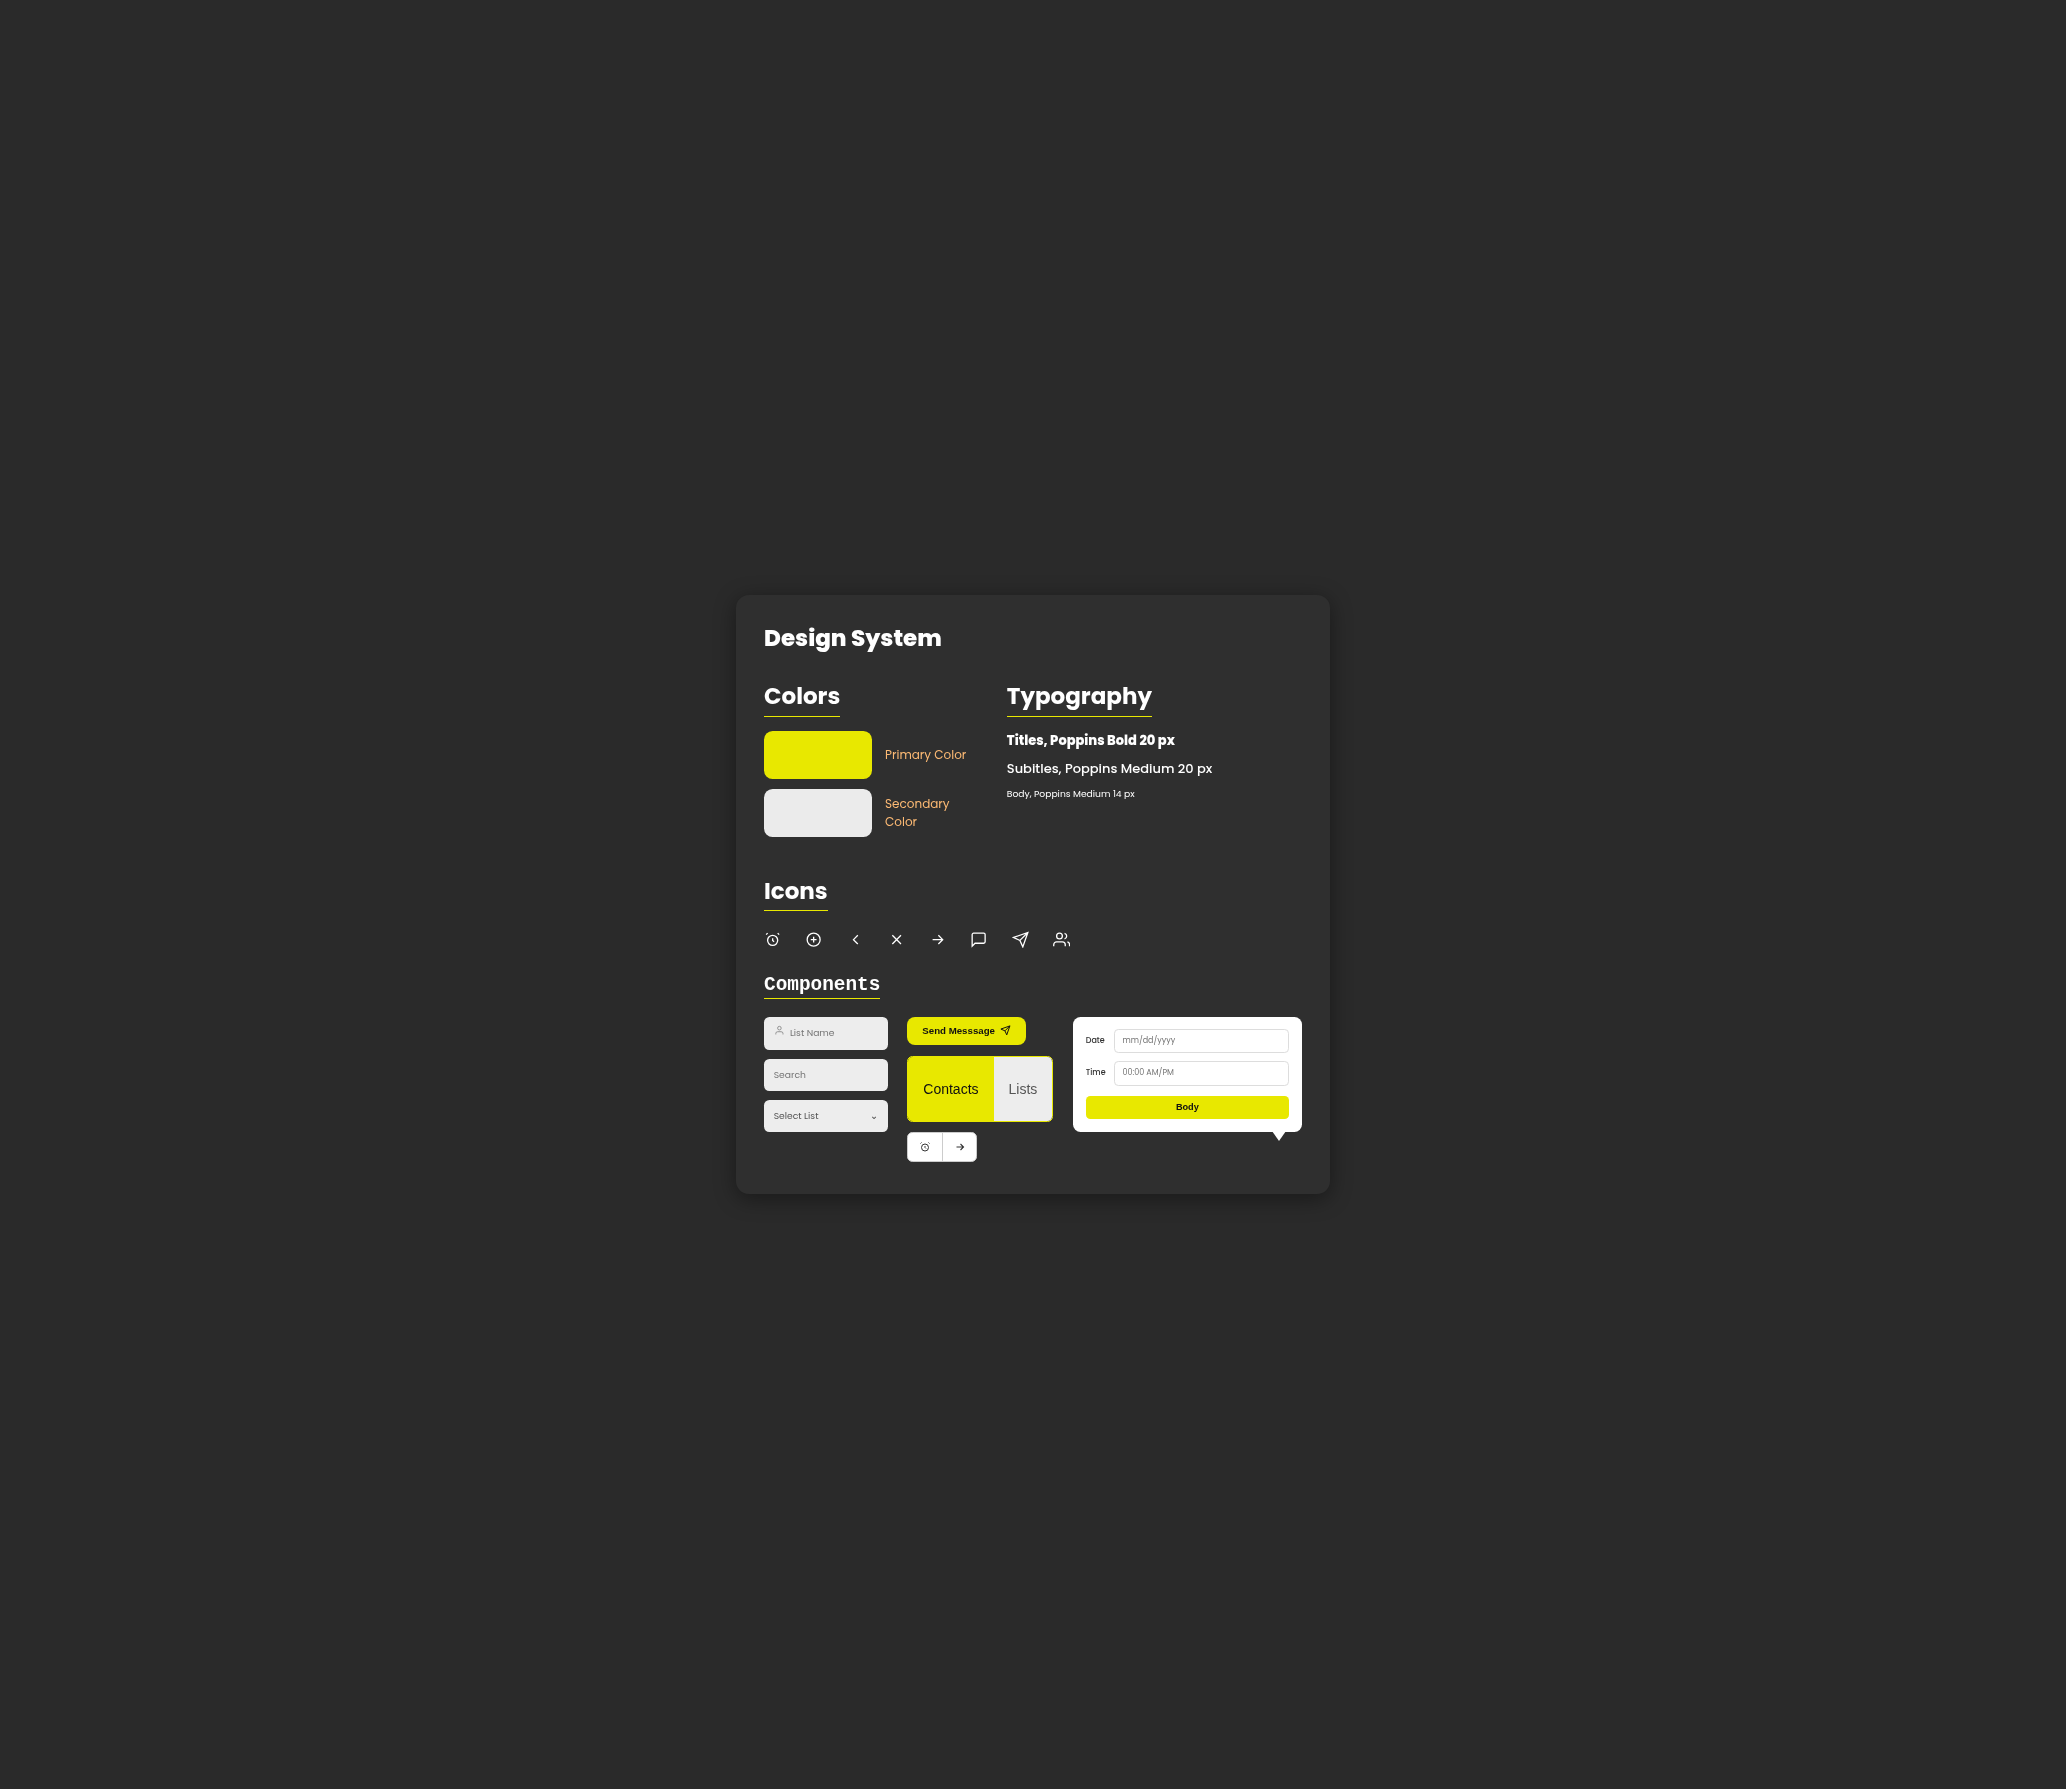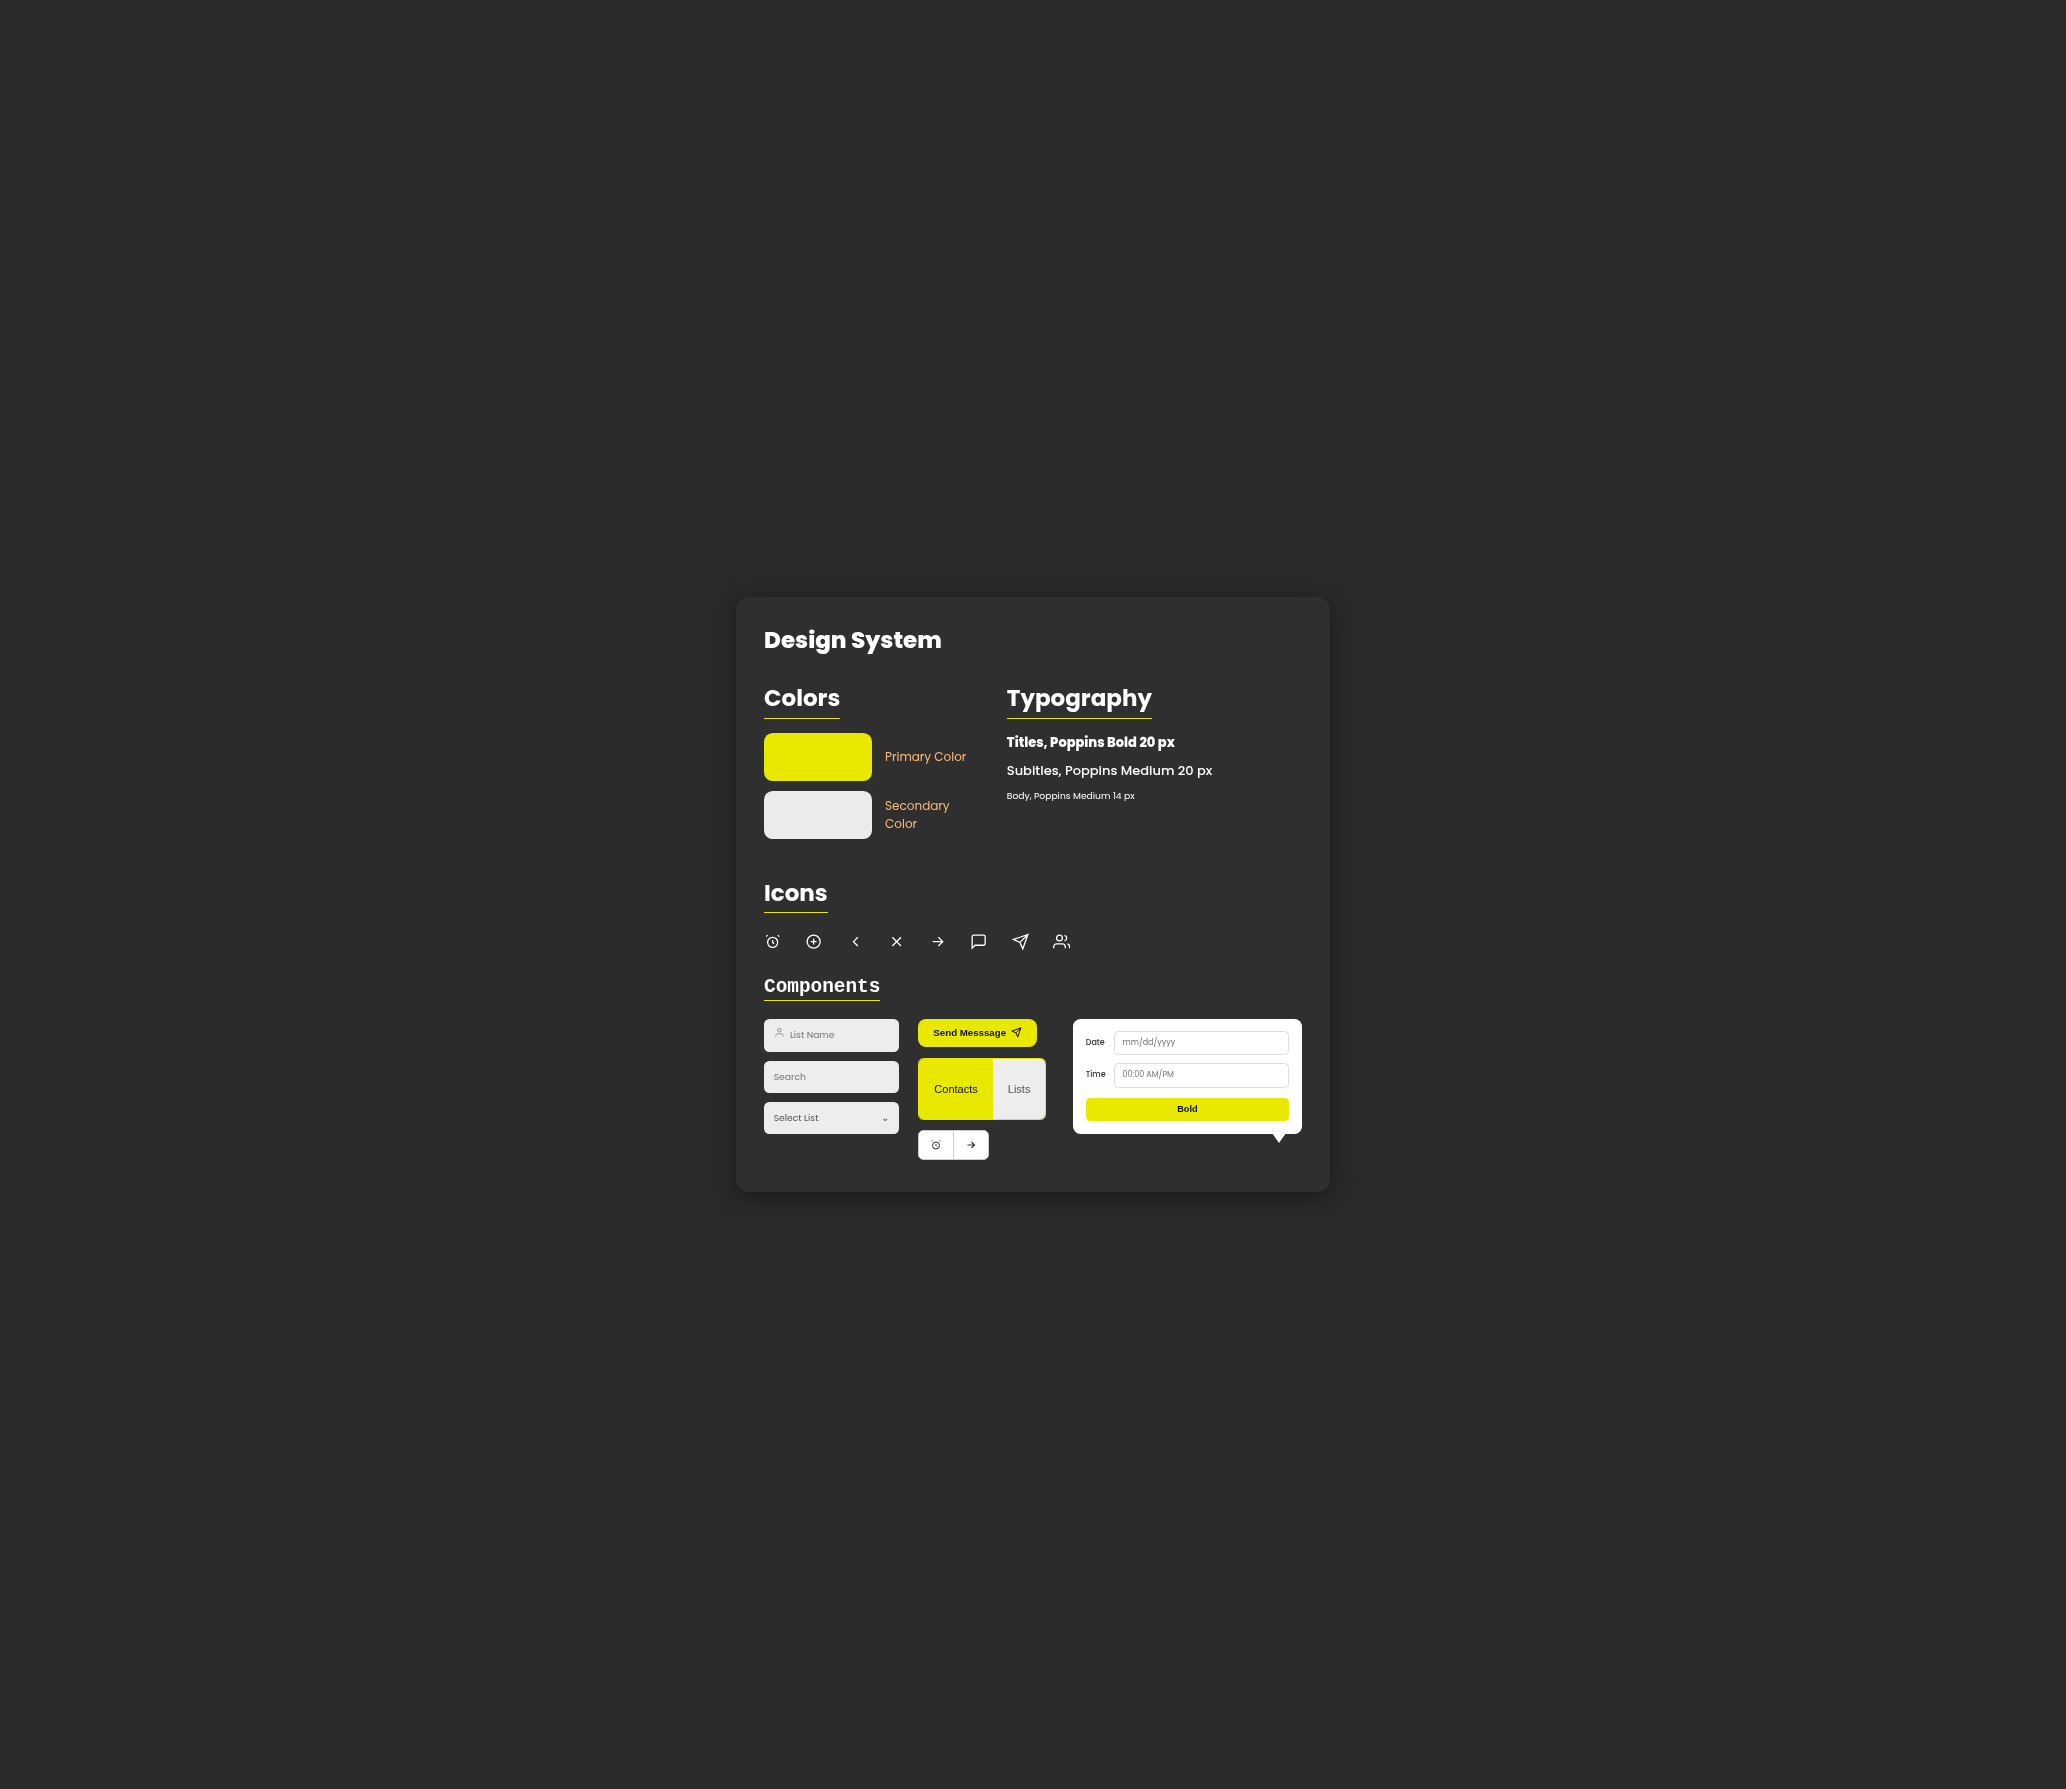--- a/index.html
+++ b/index.html
@@ -212,21 +212,21 @@
 
     .tab-group {
       display: flex;
       border-radius: 5.4px;
       overflow: hidden;
       border: 0.5px solid #e8e800;
     }
 
     .tab-btn {
       padding: 24px 15px;
-      font-size: 11px;
+      font-size: 14px;
       font-weight: 500;
       border: none;
       cursor: pointer;
     }
 
     .tab-btn.active {
       background: #e8e800;
       color: #111;
     }
 
@@ -490,21 +490,21 @@
             <input class="card-input" type="text" placeholder="mm/dd/yyyy" style="">
           </div>
 
           
           <div class="card-row">
             <span class="card-label">Time</span>
             <input class="card-input" type="text" placeholder="00:00 AM/PM" style="">
           </div>
 
           
-          <button class="btn-save">Bold</button>
+          <button class="btn-save">Body</button>
 
         </div>
       </div>
 
     </div>
   </div>
 
 </div>
 
 

